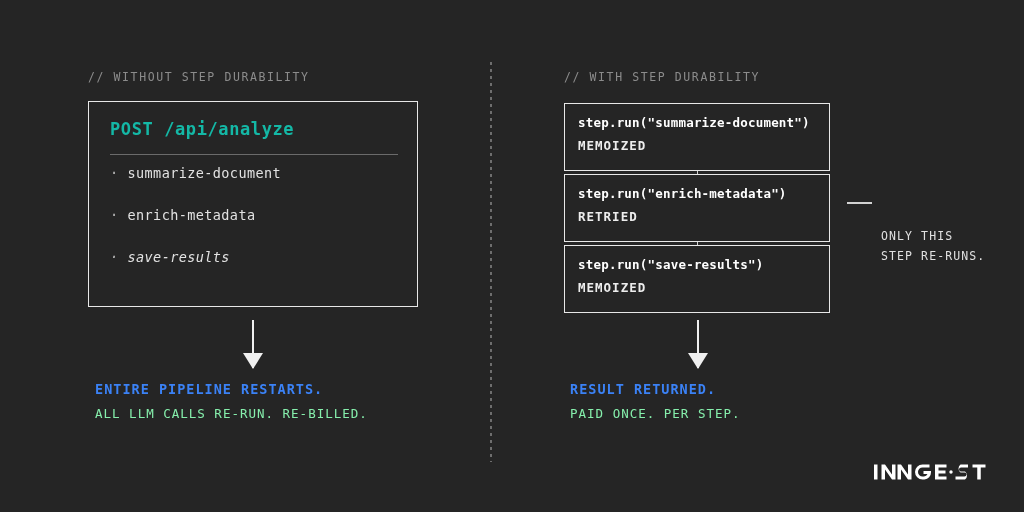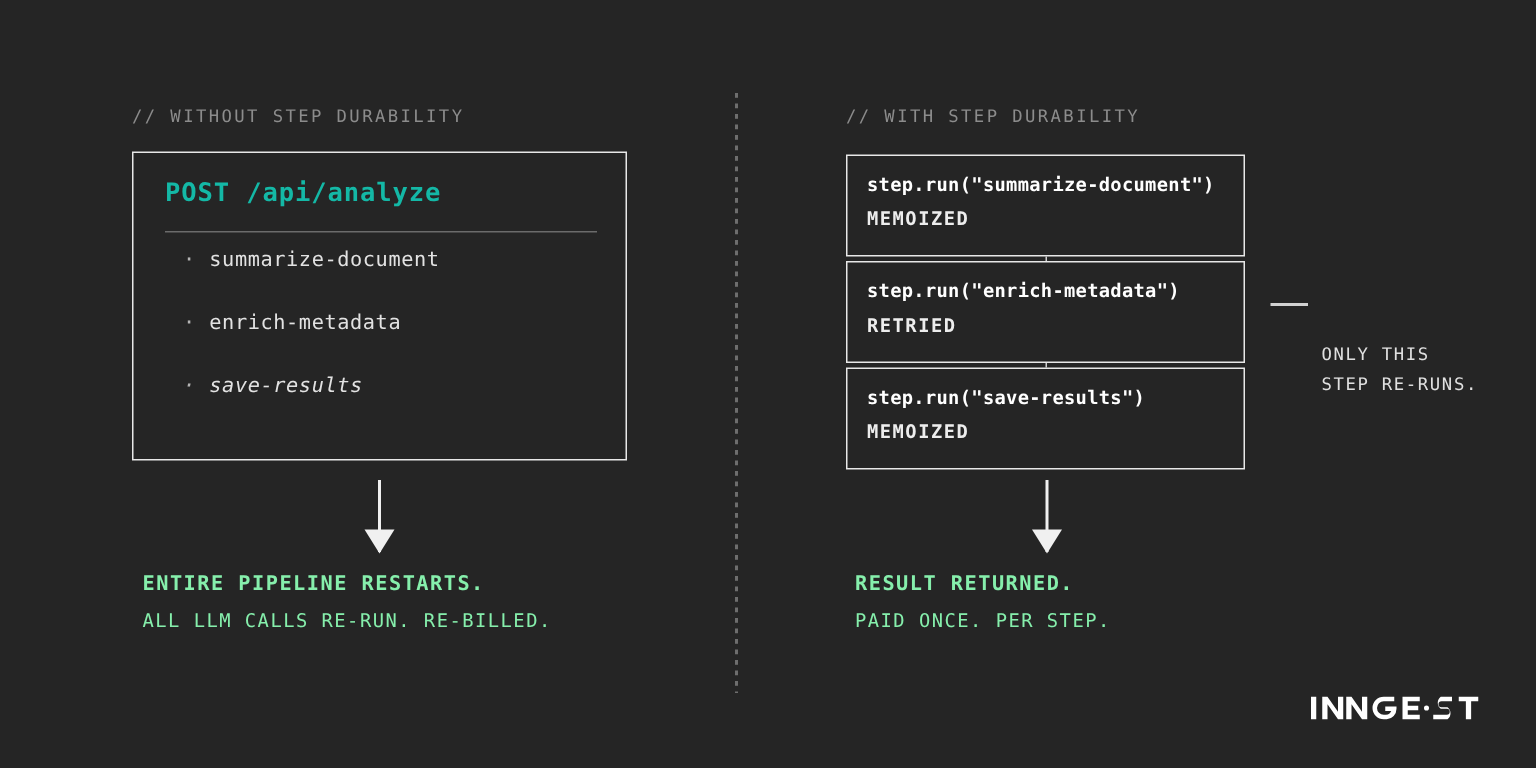--- a/index.html
+++ b/index.html
@@ -65,21 +65,20 @@
     background:#6b6b6b;
   }
 
   .req-item {
     position:absolute;
     left:21px;
     font-size:13.5px;
     letter-spacing:0.4px;
     color:#e2e2e2;
     white-space:nowrap;
-    margin-left:12px;
   }
   .req-item .dot { color:#b5b5b5; margin-right:9px; }
   .req-item.i0 { top:63px; }
   .req-item.i1 { top:105px; }
   .req-item.i2 { top:147px;font-style:italic; }
 
   
   .arrow { position:absolute; width:24px; }
   .arrow .shaft {
     position:absolute; left:11px; top:0;
@@ -95,21 +94,21 @@
   }
   .arrow-left  { left:241px; top:320px; height:48px; }
   .arrow-right { left:686px; top:320px; height:48px; }
 
   
   .caption { position:absolute; white-space:nowrap; }
   .caption .line1 {
     font-size:13.5px;
     font-weight:bold;
     letter-spacing:1px;
-    color:#86efac;
+    color:#3b82f6;
     margin-bottom:9px;
   }
   .caption .line2 {
     font-size:12.5px;
     letter-spacing:1px;
     color:#86efac;
   }
   .caption-left  { left:95px; top:381px; }
   .caption-right { left:570px; top:381px; }
 

